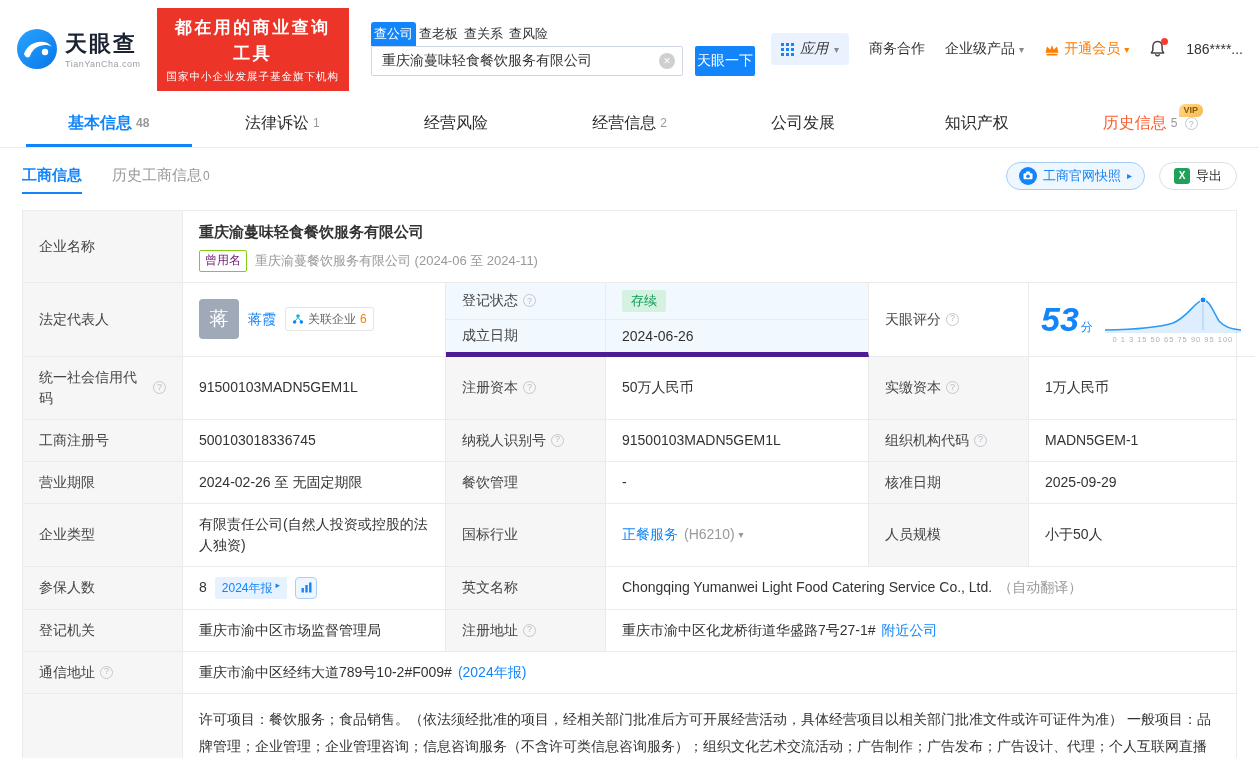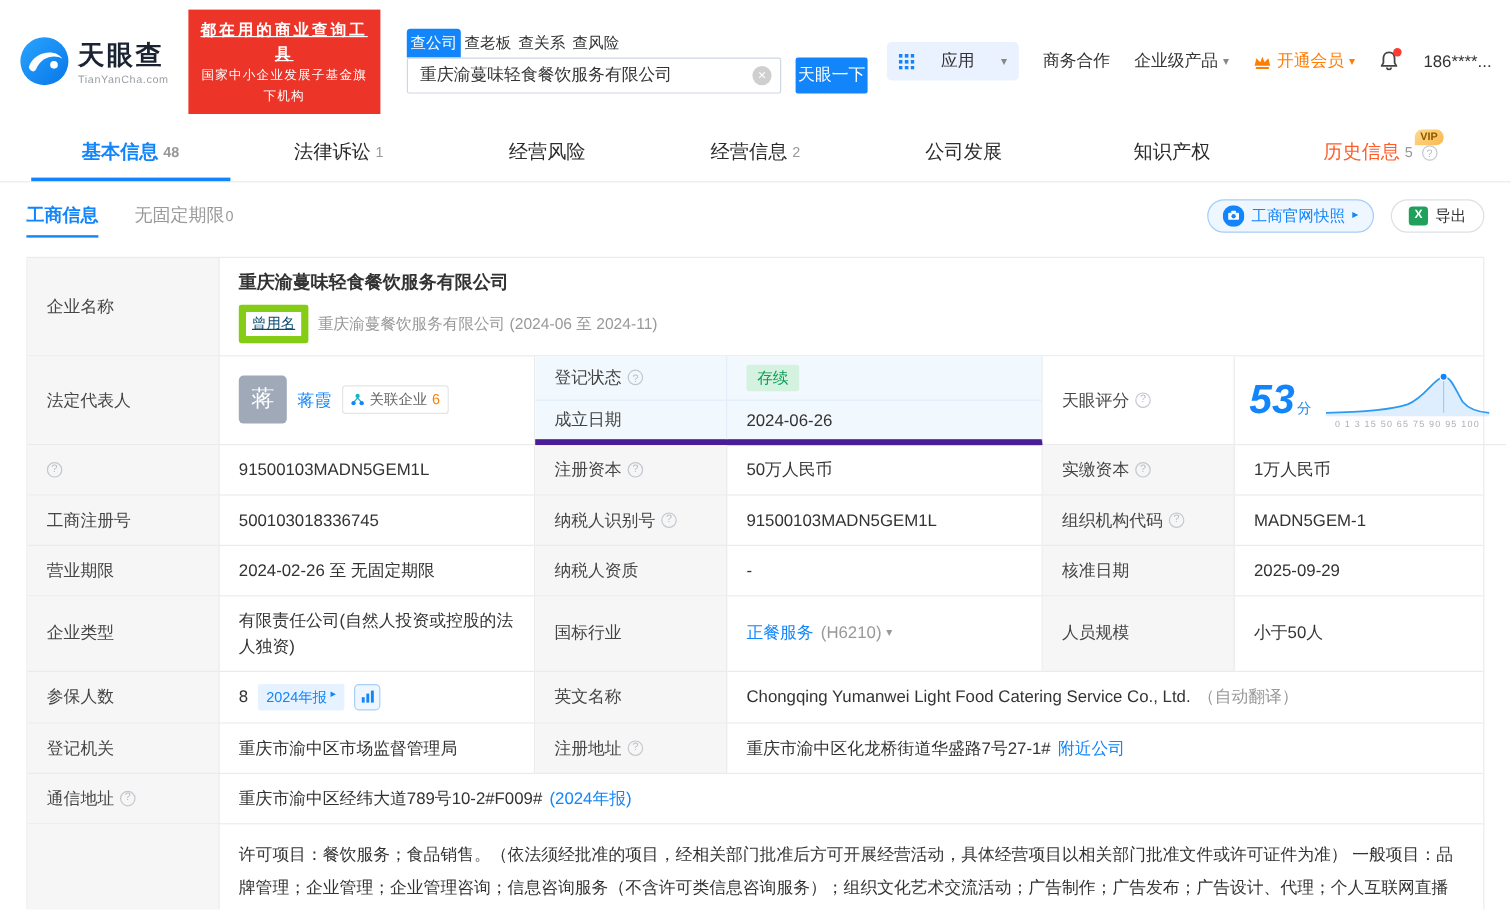--- a/index.html
+++ b/index.html
@@ -10,33 +10,33 @@
   }
   button { border:none; background:none; font-family:inherit; cursor:pointer; }
   input { font-family:inherit; outline:none; }
 
   
   .topbar { display:flex; align-items:center; padding:8px 16px 10px; gap:16px; }
   .logo { display:flex; align-items:center; gap:7px; cursor:pointer; }
   .brand-cn { font-size:22px; font-weight:bold; color:#1b2333; letter-spacing:2px; }
   .brand-en { font-size:9px; color:#9aa0a6; letter-spacing:.5px; }
   .promo { background:#ec3428; color:#fff; padding:7px 10px; text-align:center; line-height:1.55; }
-  .promo-1 { font-size:13px; font-weight:bold; letter-spacing:2.5px;text-decoration:underline; }
+  .promo-1 { font-size:17px; font-weight:bold; letter-spacing:2.5px; }
   .promo-2 { font-size:10.5px; letter-spacing:1px; }
   .search-area { margin-left:6px; }
   .search-tabs { display:flex; }
   .stab { font-size:13px; color:#333; padding:3px 3px; cursor:pointer; }
   .stab.active { background:#1285fa; color:#fff; border-radius:3px 3px 0 0; }
   .search-row { display:flex; align-items:center; }
   .search-box { position:relative; }
   .search-box input { width:312px; height:30px; border:1px solid #cfd6e4; border-radius:2px; padding:0 30px 0 10px; font-size:14px; color:#333; }
   .clear { position:absolute; right:8px; top:7px; width:16px; height:16px; background:#cfcfcf; color:#fff; border-radius:50%; font-size:9px; display:flex; align-items:center; justify-content:center; cursor:pointer; }
   .btn-search { margin-left:12px; height:30px; width:60px; background:#1285fa; color:#fff; font-size:14px; border-radius:2px; }
   .top-right { margin-left:auto; display:flex; align-items:center; gap:20px; font-size:14px; color:#333; white-space:nowrap; }
-  .apps { background:#eaf2ff; border-radius:4px; padding:7px 10px; display:flex; align-items:center; gap:22px; cursor:pointer; }
+  .apps { background:#eaf2ff; border-radius:4px; padding:7px 10px; display:flex; align-items:center; gap:6px; cursor:pointer;font-style:italic; }
   .tr-item { display:flex; align-items:center; gap:4px; cursor:pointer; }
   .tr-item.vip { color:#ff7d00; }
   .caret { font-size:10px; color:#888; }
   .tr-item.vip .caret { color:#ff7d00; }
   .bell { position:relative; cursor:pointer; display:flex; }
   .bell .dot { position:absolute; top:-2px; right:-2px; width:7px; height:7px; background:#ff3b30; border-radius:50%; }
   .phone { color:#333; }
 
   
   .mainnav { display:flex; border-bottom:1px solid #ebebeb; padding:0 22px; }
@@ -66,21 +66,21 @@
   .row { display:grid; grid-template-columns:160px 263px 160px 263px 160px 1fr; }
   .cell { border-bottom:1px solid #ebebeb; border-right:1px solid #ebebeb; padding:10px 16px; display:flex; align-items:center; font-size:14px; line-height:1.5; min-height:39px; }
   .row > :last-child { border-right:none; }
   .row:last-child > .cell { border-bottom:none; }
   .label { background:#f6f6f6; color:#454545; gap:5px; }
   .cs5 { grid-column: span 5; }
   .cs3 { grid-column: span 3; }
   .val-col { flex-direction:column; align-items:flex-start; justify-content:center; }
   .company-name { font-size:15px; font-weight:bold; color:#333; }
   .former { display:flex; align-items:center; gap:8px; margin-top:7px; font-size:13px; color:#999; }
-  .former-tag { border:6px solid #84cc16; border-radius:2px; padding:0 5px; font-size:12px; color:#0c4a6e; line-height:1.6;text-decoration:underline; }
+  .former-tag { border:1px solid #84cc16; border-radius:2px; padding:0 5px; font-size:12px; color:#701a75; line-height:1.6; }
   .link { color:#1285fa; cursor:pointer; text-decoration:none; }
   .gray { color:#999; }
   .person { gap:9px; }
   .avatar { width:40px; height:40px; border-radius:4px; background:#9fa9b7; color:#fff; font-size:19px; display:flex; align-items:center; justify-content:center; cursor:pointer; flex:0 0 auto; }
   .rel-pill { display:inline-flex; align-items:center; gap:4px; border:1px solid #e5e5e5; border-radius:3px; padding:2px 6px; font-size:12px; color:#666; cursor:pointer; }
   .rel-pill .n { color:#ff7d00; }
   .status-block { grid-column:span 2; display:grid; grid-template-columns:160px 1fr; border-right:1px solid #ebebeb; border-bottom:5px solid #4c1d95; background:#f2f9fe; }
   .s-cell { padding:7px 16px; display:flex; align-items:center; font-size:14px; gap:5px; }
   .s-cell.sl { color:#454545; border-right:1px solid #e2edf8; }
   .s-top { border-bottom:1px solid #e2edf8; }
@@ -209,21 +209,21 @@
     <div class="nav-tab history">
       <span class="viptag">VIP</span>
       <span>历史信息</span><span class="cnt">5</span>
       <span class="help">?</span>
     </div>
   </nav>
 
   <div class="subnav">
     <div class="sub-tab active">工商信息</div>
     <div class="sub-tab">
-      <span>无固定期限</span><span class="cnt0">0</span>
+      <span>历史工商信息</span><span class="cnt0">0</span>
     </div>
     <div class="sub-actions">
       <button class="btn-snapshot">
         <svg width="18" height="18" viewBox="0 0 18 18">
           <circle cx="9" cy="9" r="9" fill="#1285fa"></circle>
           <rect x="4.5" y="6.2" width="9" height="6" rx="1" fill="#fff"></rect>
           <rect x="7" y="4.6" width="4" height="1.8" rx="0.6" fill="#fff"></rect>
           <circle cx="9" cy="9.2" r="1.8" fill="#1285fa"></circle>
         </svg>
         <span>工商官网快照</span>
@@ -298,20 +298,21 @@
             <line x1="100" y1="7" x2="100" y2="37" stroke="#9ecdf9" stroke-width="1"></line>
             <circle cx="100" cy="7" r="3" fill="#1285fa" stroke="#fff" stroke-width="1"></circle>
           </svg>
           <span class="ticks">0 1 3 15 50 65 75 90 95 100</span>
         </span>
       </div>
     </div>
 
     <div class="row">
       <div class="cell label">
+          <span>统一社会信用代码</span>
           <span class="help">?</span>
         </div>
       <div class="cell">91500103MADN5GEM1L</div>
       <div class="cell label">
           <span>注册资本</span>
           <span class="help">?</span>
         </div>
       <div class="cell">50万人民币</div>
       <div class="cell label">
           <span>实缴资本</span>
@@ -336,21 +337,21 @@
         </div>
       <div class="cell">MADN5GEM-1</div>
     </div>
 
     <div class="row">
       <div class="cell label">
           <span>营业期限</span>
         </div>
       <div class="cell">2024-02-26 至 无固定期限</div>
       <div class="cell label">
-          <span>纳税人资质</span>
+          <span>餐饮管理</span>
         </div>
       <div class="cell">-</div>
       <div class="cell label">
           <span>核准日期</span>
         </div>
       <div class="cell">2025-09-29</div>
     </div>
 
     <div class="row">
       <div class="cell label">

